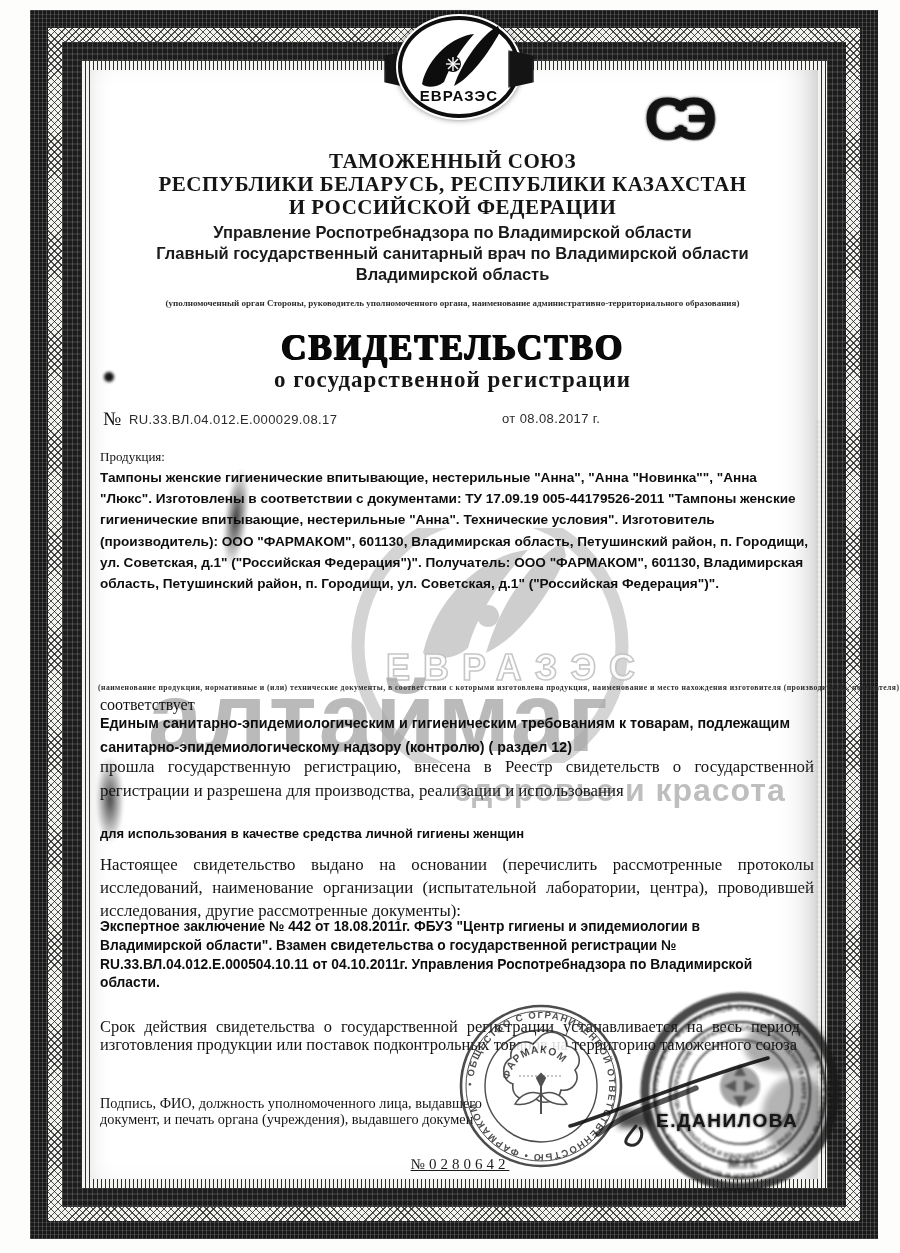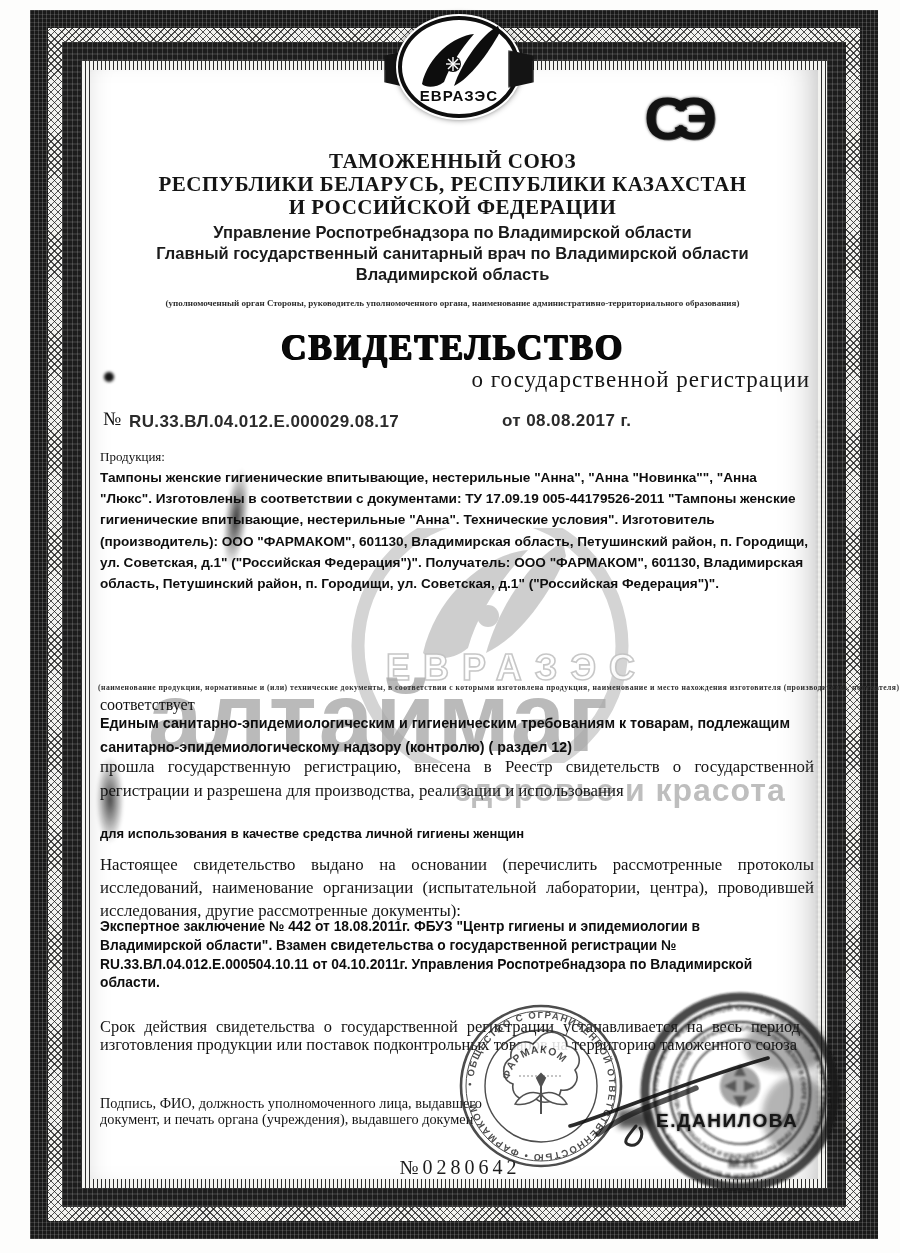--- a/index.html
+++ b/index.html
@@ -41,25 +41,25 @@
   .se-mark{position:absolute;left:644px;top:88px;z-index:3;font-family:"Liberation Sans",sans-serif;
     font-weight:bold;font-size:62px;letter-spacing:-15px;color:#121212;line-height:1;
     transform:scaleY(.95);filter:blur(.7px);text-shadow:0 0 3px rgba(0,0,0,.75),1px 1px 0 rgba(0,0,0,.5);}
   
   .center-block{left:95px;width:715px;text-align:center;}
   .h-serif{font-weight:bold;font-size:21px;letter-spacing:.5px;color:#151515;}
   .h-sans{font-family:"Liberation Sans",sans-serif;font-weight:bold;font-size:16.5px;color:#1a1a1a;}
   .cap{font-size:9px;color:#2e2e2e;font-weight:bold;}
   .title{font-weight:bold;font-size:35px;letter-spacing:2px;color:#0a0a0a;
     text-shadow:.7px 0 #000,-.7px 0 #000,0 .7px #000,1.2px 1.2px 0 rgba(0,0,0,.8);filter:blur(.25px);}
-  .subtitle{font-weight:normal;font-size:23px;letter-spacing:1px;color:#161616;text-align:right;}
-  .mono-num{font-family:"Liberation Sans",sans-serif;font-weight:bold;font-size:17px;color:#2b2b2b;letter-spacing:.4px;}
+  .subtitle{font-weight:bold;font-size:23px;letter-spacing:1px;color:#161616;}
+  .mono-num{font-family:"Liberation Sans",sans-serif;font-weight:normal;font-size:13px;color:#2b2b2b;letter-spacing:.4px;}
   .body-sans{font-family:"Liberation Sans",sans-serif;font-weight:bold;color:#0e0e0e;}
   .body-serif{color:#141414;text-align:justify;}
-  .serial{font-size:20px;letter-spacing:4px;color:#1c1c1c;filter:blur(.3px);}
+  .serial{font-size:15px;letter-spacing:4px;color:#1c1c1c;filter:blur(.3px);text-decoration:underline;}
   
   .smudge{position:absolute;z-index:2;filter:blur(1.5px);}
   .noise-right{position:absolute;right:68px;top:420px;bottom:100px;width:16px;z-index:1;opacity:.45;filter:blur(1px);
     background:repeating-linear-gradient(0deg,rgba(0,0,0,.16) 0 2px,transparent 2px 5px);}
   .wm-brand{font-family:"Liberation Sans",sans-serif;font-weight:bold;color:#a9a9a9;opacity:.8;letter-spacing:2px;}
   .sig-name{font-family:"Liberation Sans",sans-serif;font-weight:bold;font-size:19px;letter-spacing:1.5px;
     color:#171717;filter:blur(.45px);text-shadow:0 0 2.5px rgba(20,20,20,.8);}
   .mp{font-family:"Liberation Sans",sans-serif;font-weight:bold;font-size:14px;color:#181818;filter:blur(.8px);}
 </style>
 </head>

